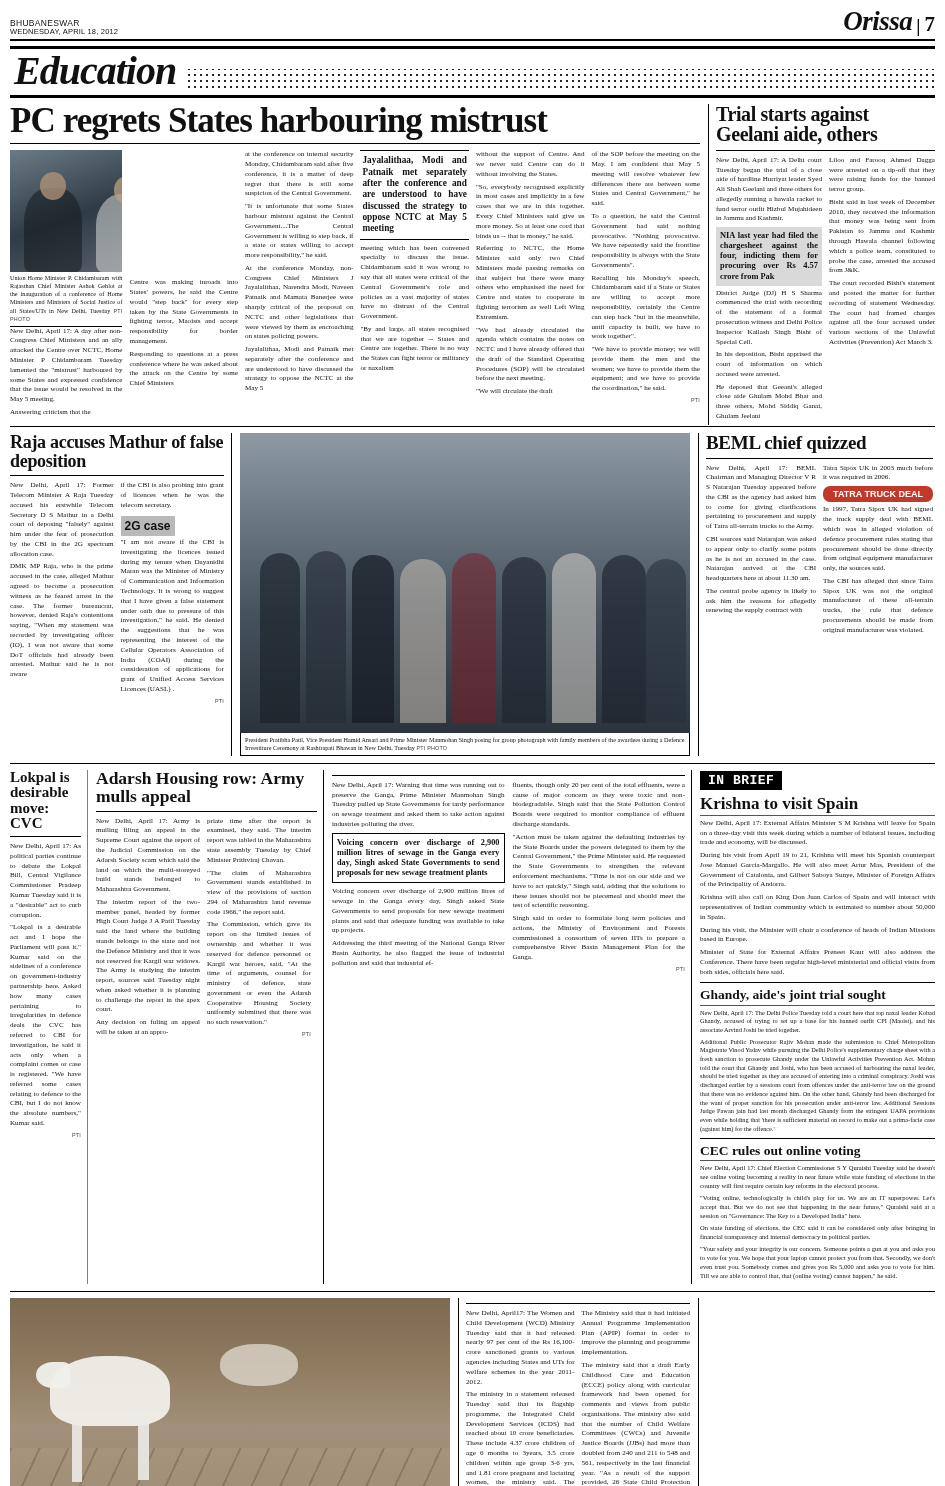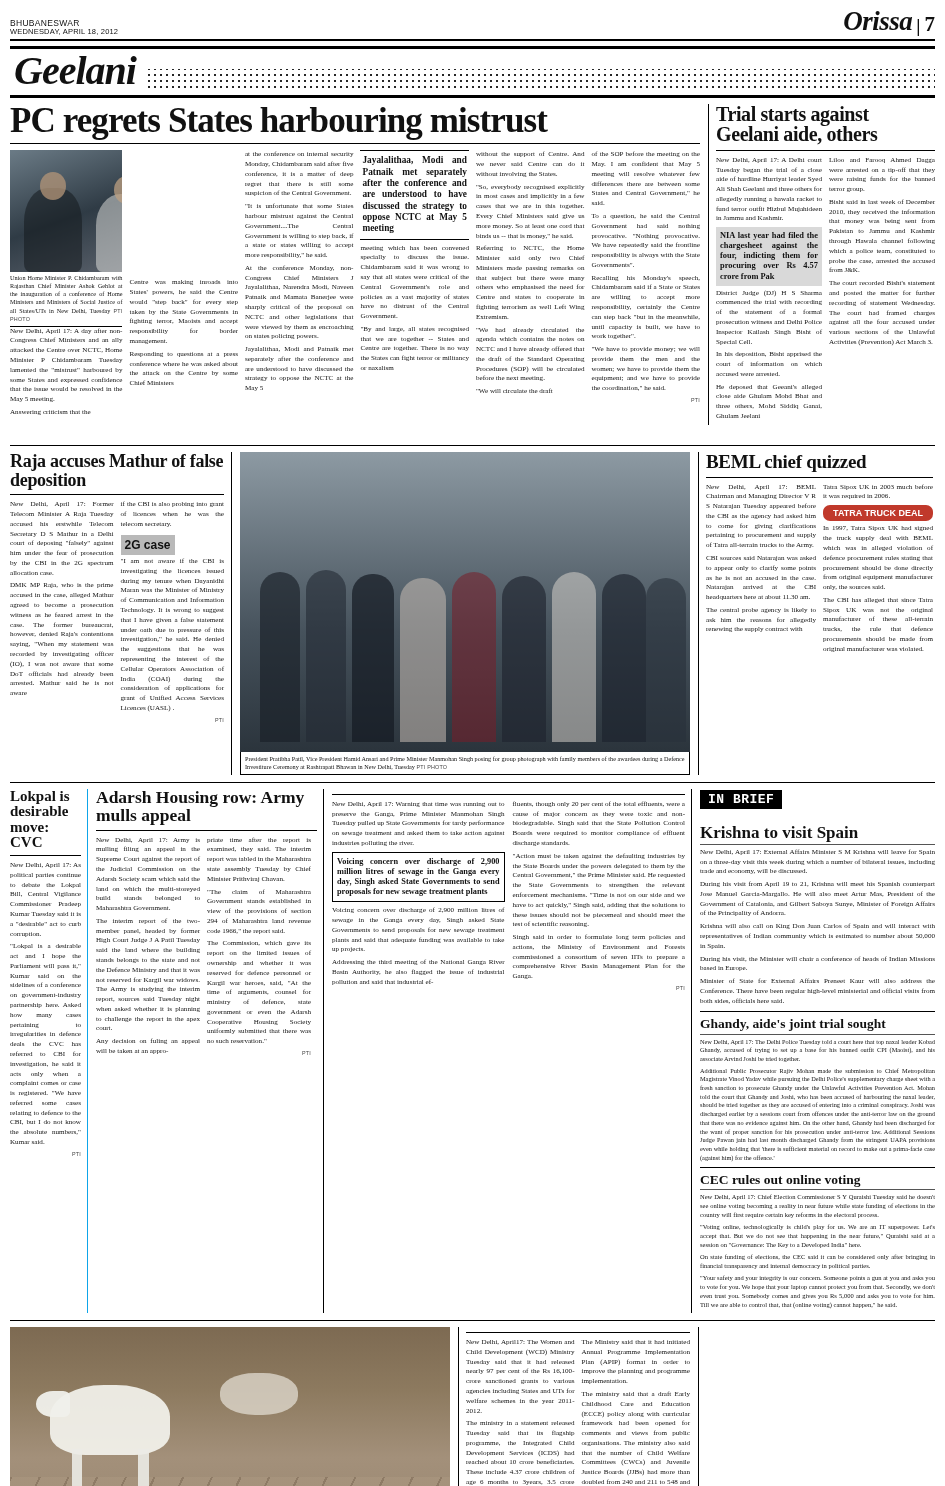--- a/index.html
+++ b/index.html
@@ -83,21 +83,21 @@
   
   .rail-hl { font-size: 20px; font-weight: 700; line-height: 1.02; letter-spacing:-.4px; }
   .rail-cols { display:flex; gap:7px; margin-top:5px;}
   .rail-c { width: 106px; }
   .greybox {
     background: #d9d9d9; font-family:"Liberation Serif",serif; font-weight:700;
     font-size: 8.4px; line-height: 1.2; padding: 4px 4px; margin: 3px 0;
   }
 
   
-  .band2 { display: flex; gap: 8px; margin-top: 20px; border-top: 1px solid #000; padding-top: 6px;}
+  .band2 { display: flex; gap: 8px; margin-top: 1px; border-top: 1px solid #000; padding-top: 6px;}
   .b2-left { width: 222px; border-right:1px solid #000; padding-right:7px;}
   .b2-mid { width: 450px; }
   .b2-right { width: 235px; border-left:1px solid #000; padding-left:7px;}
   .b2-hl { font-size: 18px; font-weight:700; line-height:1.04; letter-spacing:-.3px;}
   .two-col { display:flex; gap:7px; margin-top:4px;}
   .two-col > div { width: 104px; }
   .photo.p2 { height: 300px; }
   .tag-2g {
     background:#b9b9b9; font-family:"Liberation Sans",sans-serif; font-weight:700;
     font-size:12px; padding:2px 4px; display:inline-block; margin:2px 0;
@@ -148,21 +148,21 @@
       <div class="mast-date">WEDNESDAY, APRIL 18, 2012</div>
     </div>
     <div class="mast-right">
       <span class="mast-title">Orissa</span>
       <span class="mast-pipe">|</span>
       <span class="mast-pageno">7</span>
     </div>
   </div>
 
   <div class="section-banner">
-    <div class="section-name">Geelani</div>
+    <div class="section-name">Education</div>
     <div class="dots"></div>
   </div>
 
   <div class="main-row">
 
     <div class="left-block">
       <div class="lead-headline">PC regrets States harbouring mistrust</div>
       <div class="lead-rule"></div>
 
       <div class="lead-cols">
@@ -343,21 +343,21 @@
           <p>"Action must be taken against the defaulting industries by the State Boards under the powers delegated to them by the Central Government," the Prime Minister said. He requested the State Governments to strengthen the relevant enforcement mechanisms. "Time is not on our side and we have to act quickly," Singh said, adding that the solutions to these issues should not be piecemeal and should meet the test of scientific reasoning.</p>
           <p>Singh said in order to formulate long term policies and actions, the Ministry of Environment and Forests commissioned a consortium of seven IITs to prepare a comprehensive River Basin Management Plan for the Ganga.</p>
           <div class="credit" style="text-align:right">PTI</div>
         </div>
       </div>
     </div>
 
     <div class="b3-c4">
       <div class="inbrief">IN BRIEF</div>
 
-      <div style="margin-top:15px">
+      <div style="margin-top:5px">
         <div class="brief-hl">Krishna to visit Spain</div>
         <div class="rule-thin"></div>
         <div class="col" style="margin-top:3px">
           <p>New Delhi, April 17: External Affairs Minister S M Krishna will leave for Spain on a three-day visit this week during which a number of bilateral issues, including trade and economy, will be discussed.</p>
           <p>During his visit from April 19 to 21, Krishna will meet his Spanish counterpart Jose Manuel Garcia-Margallo. He will also meet Artur Mas, President of the Government of Catalonia, and Gilbert Saboya Sunye, Minister of Foreign Affairs of the Principality of Andorra.</p>
           <p>Krishna will also call on King Don Juan Carlos of Spain and will interact with representatives of Indian community which is estimated to number about 50,000 in Spain.</p>
           <p>During his visit, the Minister will chair a conference of heads of Indian Missions based in Europe.</p>
           <p>Minister of State for External Affairs Preneet Kaur will also address the Conference. There have been regular high-level ministerial and official visits from both sides, officials here said.</p>
         </div>
       </div>

